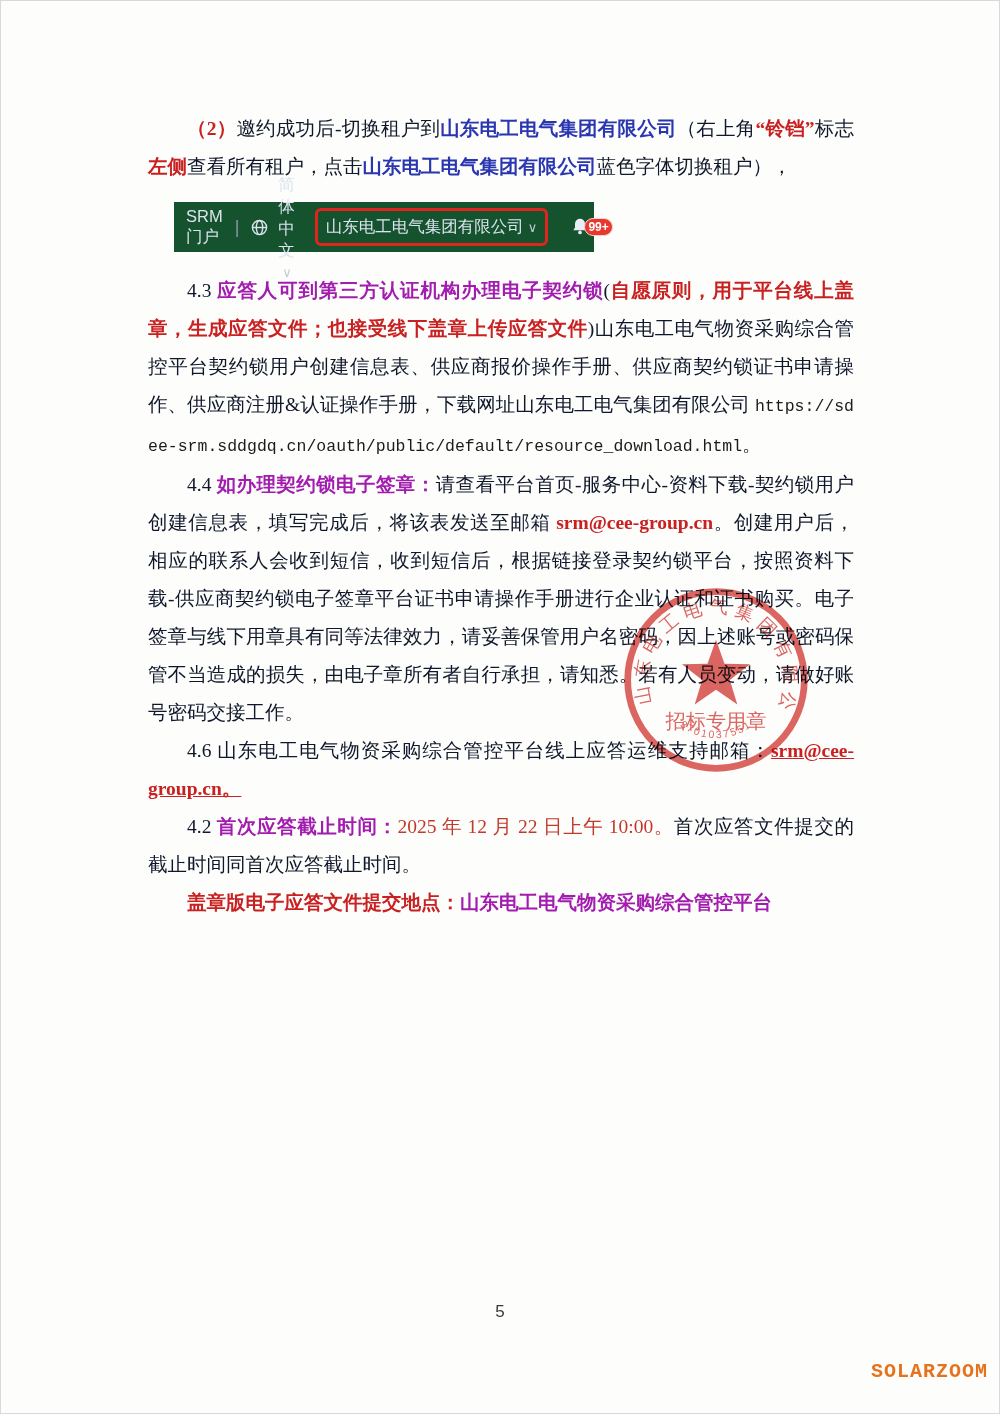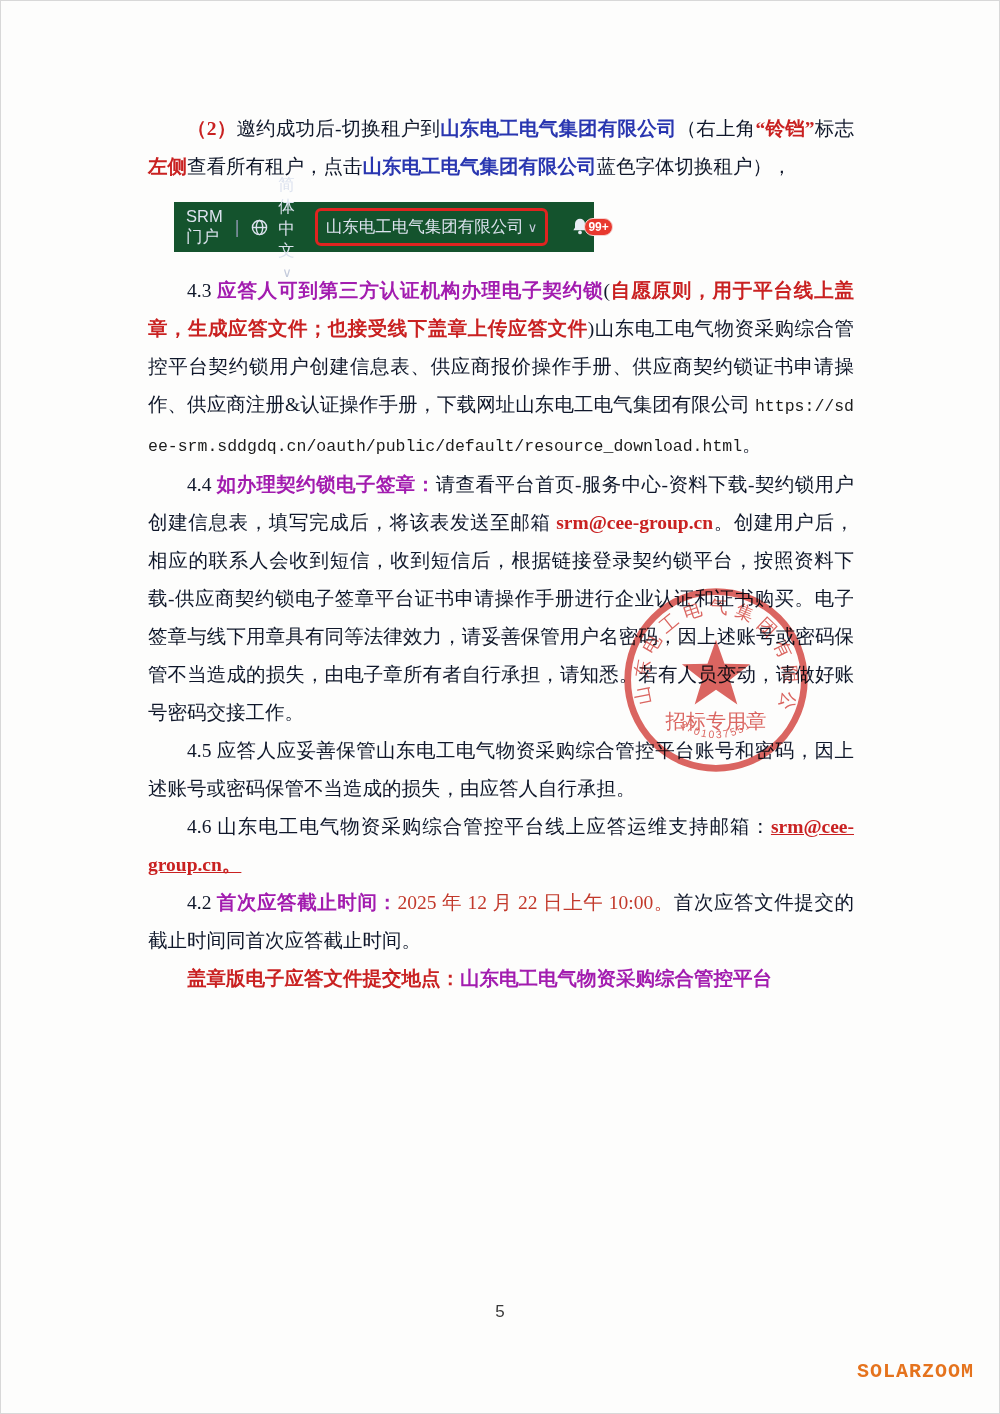--- a/index.html
+++ b/index.html
@@ -33,21 +33,21 @@
   .bell{width:20px;height:20px;}
   .badge{background:#e8382e;color:#fff;border-radius:10px;font-size:12px;font-weight:bold;
         padding:1px 3px;margin-left:-6px;border:1px solid #f6d2d0;}
 
   
   .stamp{position:absolute;left:620px;top:584px;width:192px;height:192px;
         opacity:.8;mix-blend-mode:multiply;pointer-events:none;}
 
   .pagenum{position:absolute;left:0;width:100%;top:1302px;text-align:center;
         font-family:"Liberation Sans",sans-serif;font-size:17px;color:#3a3a3a;}
-  .watermark{position:absolute;right:26px;top:1360px;color:#e5731d;
+  .watermark{position:absolute;right:12px;top:1360px;color:#e5731d;
         font-family:"Liberation Mono",monospace;font-weight:bold;font-size:20px;
         letter-spacing:1px;}
 </style>
 </head>
 <body>
 
 <div class="page">
   <div class="content">
 
     <p class="para indent"><span class="run-red">（2）</span><span class="run-black">邀约成功后-切换租户到</span><span class="run-blue">山东电工电气集团有限公司</span><span class="run-black">（右上角</span><span class="run-red">“铃铛”</span><span class="run-black">标志</span><span class="run-red">左侧</span><span class="run-black">查看所有租户，点击</span><span class="run-blue">山东电工电气集团有限公司</span><span class="run-black">蓝色字体切换租户），</span></p>
@@ -71,21 +71,20 @@
         <svg class="bell" viewBox="0 0 24 24">
           <path d="M12 2a6 6 0 0 0-6 6v4.5L4 16h16l-2-3.5V8a6 6 0 0 0-6-6z" fill="#e8ecf4"></path>
           <circle cx="12" cy="18.5" r="2.2" fill="#e8ecf4"></circle>
         </svg>
         <span class="badge">99+</span>
       </span>
     </div>
 
     <p class="para indent"><span class="run-black">4.3 </span><span class="run-bold">应答人可到第三方认证机构办理电子契约锁</span><span class="run-black">(</span><span class="run-red">自愿原则，用于平台线上盖章，生成应答文件；也接受线下盖章上传应答文件</span><span class="run-black">)</span><span class="run-black">山东电工电气物资采购综合管控平台契约锁用户创建信息表、供应商报价操作手册、供应商契约锁证书申请操作、供应商注册&amp;认证操作手册，下载网址山东电工电气集团有限公司 </span><span class="run-mono">https://sdee-srm.sddgdq.cn/oauth/public/default/resource_download.html</span><span class="run-black">。</span></p>
     <p class="para indent"><span class="run-black">4.4 </span><span class="run-bold">如办理契约锁电子签章：</span><span class="run-black">请查看平台首页-服务中心-资料下载-契约锁用户创建信息表，填写完成后，将该表发送至邮箱 </span><span class="run-red">srm@cee-group.cn</span><span class="run-black">。创建用户后，相应的联系人会收到短信，收到短信后，根据链接登录契约锁平台，按照资料下载-供应商契约锁电子签章平台证书申请操作手册进行企业认证和证书购买。电子签章与线下用章具有同等法律效力，请妥善保管用户名密码，因上述账号或密码保管不当造成的损失，由电子章所有者自行承担，请知悉。若有人员变动，请做好账号密码交接工作。</span></p>
-    <p class="para indent"><span class="run-black">4.5 应答人应妥善保管山东电工电气物资采购综合管控平台账号和密码，因上述账号或密码保管不当造成的损失，由应答人自行承担。</span></p>
     <p class="para indent"><span class="run-black">4.6 山东电工电气物资采购综合管控平台线上应答运维支持邮箱：</span><span class="run-redu">srm@cee-group.cn。</span></p>
 
 
     <p class="para indent"><span class="run-black">4.2 </span><span class="run-bold">首次应答截止时间：</span><span class="run-reddate">2025 年 12 月 22 日上午 10:00。</span><span class="run-black">首次应答文件提交的截止时间同首次应答截止时间。</span></p>
     <p class="para indent"><span class="run-red">盖章版电子应答文件提交地点：</span><span class="run-bold">山东电工电气物资采购综合管控平台</span><br></p>
   </div>
 
   <svg class="stamp" viewBox="0 0 200 200">
     <circle cx="100" cy="100" r="92" fill="none" stroke="#d4403a" stroke-width="7"></circle>
     <defs>

